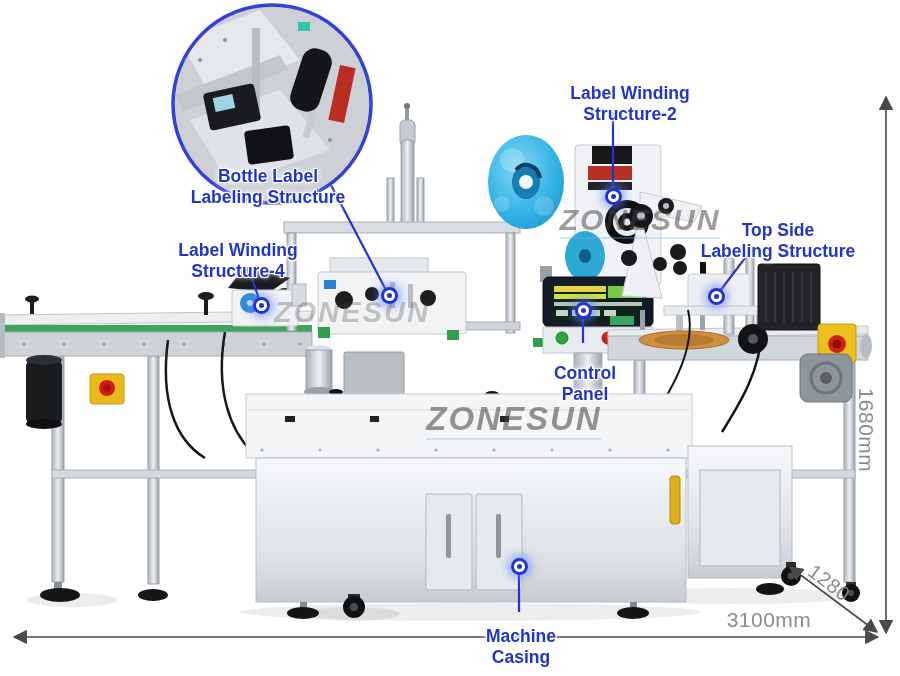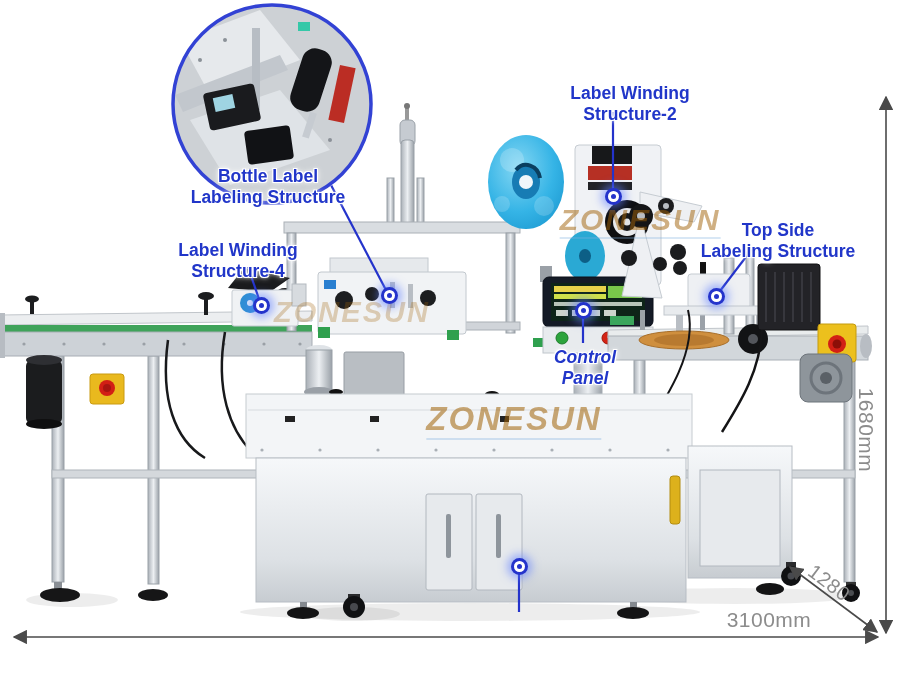--- a/index.html
+++ b/index.html
@@ -20,21 +20,21 @@
   .dot::before{content:'';position:absolute;inset:6px;border-radius:50%;background:#2433cb;z-index:1;}
 
   
   .dim{position:absolute;color:#8c8c8c;font-size:21px;letter-spacing:.5px;white-space:nowrap;}
   .dim-h{left:866px;top:430px;transform:translate(-50%,-50%) rotate(90deg);}
   .dim-l{left:733px;top:620px;transform:translate(-50%,-50%);margin-left:36px;}
   .dim-d{left:829px;top:583px;transform:translate(-50%,-50%) rotate(37deg);font-size:20px;}
 
   
   .wm{position:absolute;transform:translate(-50%,-50%);font-weight:700;font-style:italic;
-      color:#a16207;white-space:nowrap;letter-spacing:2px;border-bottom:2px solid rgba(127,176,221,.6);}
+      color:#404040;white-space:nowrap;letter-spacing:2px;border-bottom:2px solid rgba(127,176,221,.6);}
   .wm-1{left:640px;top:221px;font-size:30px;opacity:.5;}
   .wm-2{left:514px;top:420px;font-size:33px;opacity:.55;}
   .wm-3{left:352px;top:312px;font-size:29px;opacity:.28;border-bottom:none;}
 </style>
 </head>
 <body>
 
 <div class="stage">
 
   <svg width="900" height="676" viewBox="0 0 900 676">
@@ -357,23 +357,27 @@
     <div>Labeling Structure</div>
   </div>
   <div class="callout" style="left:238px;top:229px;">
     <div>Label Winding</div>
     <div>Structure-4</div>
   </div>
   <div class="callout" style="left:778px;top:209px;">
     <div>Top Side</div>
     <div>Labeling Structure</div>
   </div>
-  <div class="callout" style="left:585px;top:336px;font-style:italic;">
+  <div class="callout" style="left:585px;top:352px;">
     <div>Control</div>
     <div>Panel</div>
+  </div>
+  <div class="callout" style="left:521px;top:615px;">
+    <div>Machine</div>
+    <div>Casing</div>
   </div>
 
   <div class="dot" style="left:613px;top:196px;"></div>
   <div class="dot" style="left:389px;top:295px;"></div>
   <div class="dot" style="left:261px;top:305px;"></div>
   <div class="dot" style="left:716px;top:296px;"></div>
   <div class="dot" style="left:583px;top:310px;"></div>
   <div class="dot" style="left:519px;top:566px;"></div>
 
   <div class="dim dim-h">1680mm</div>

